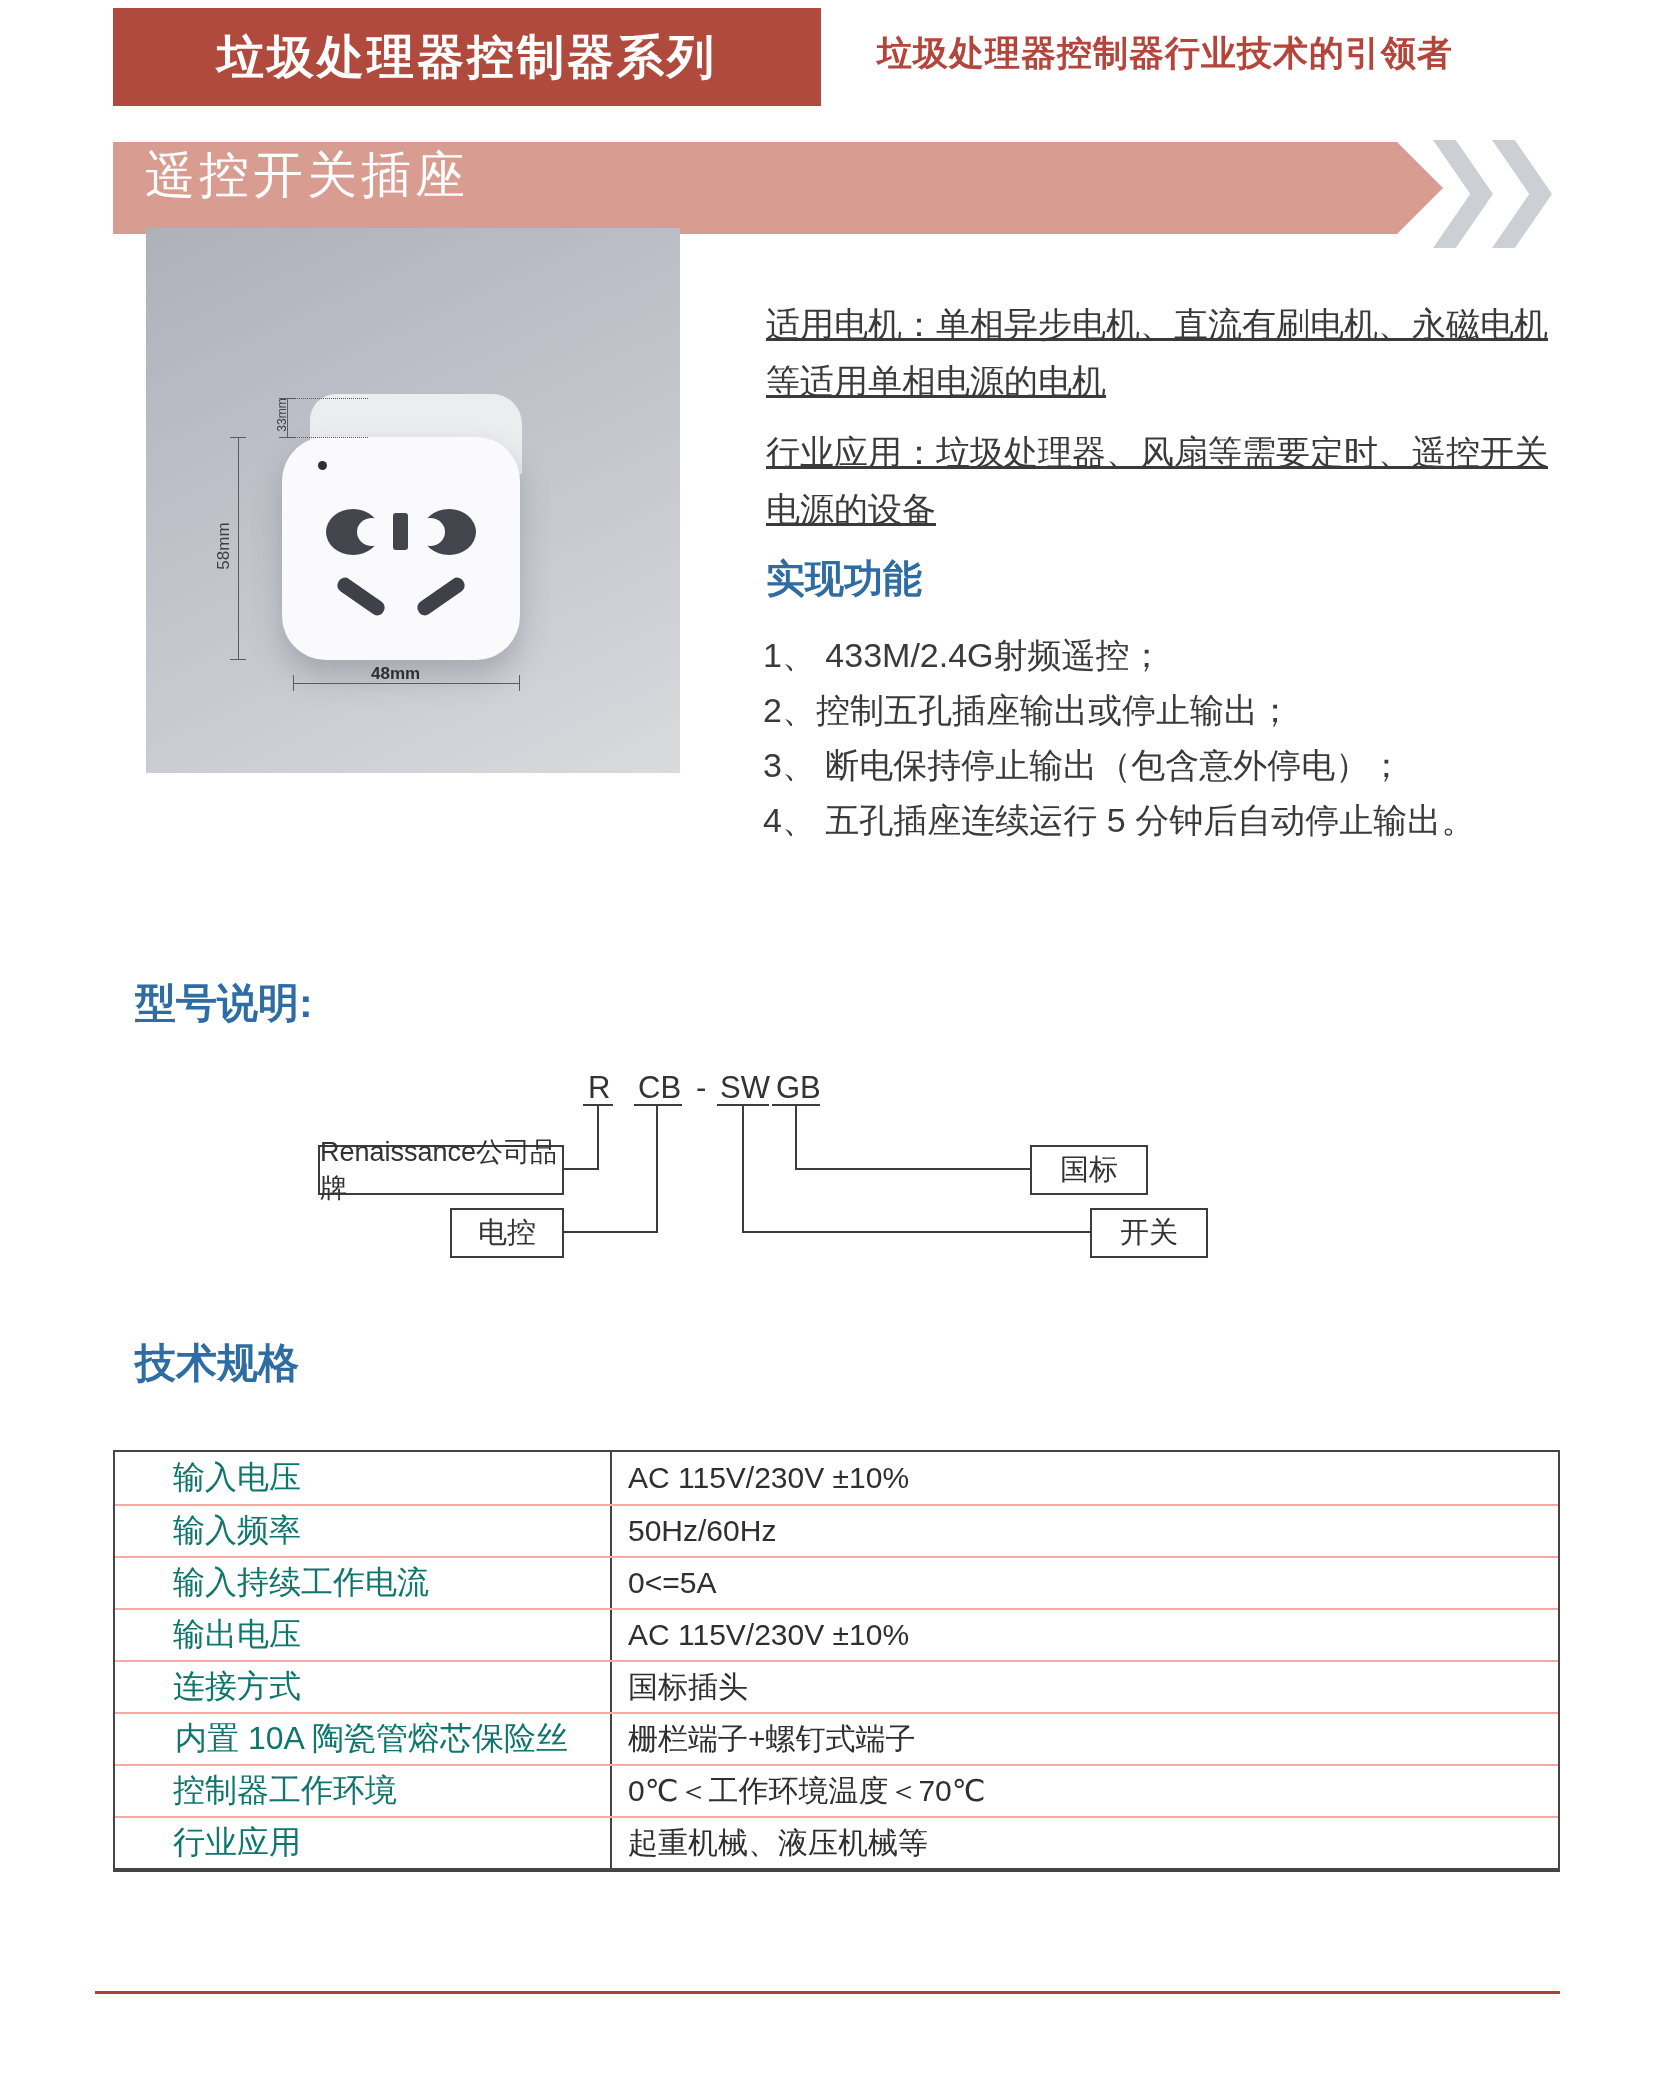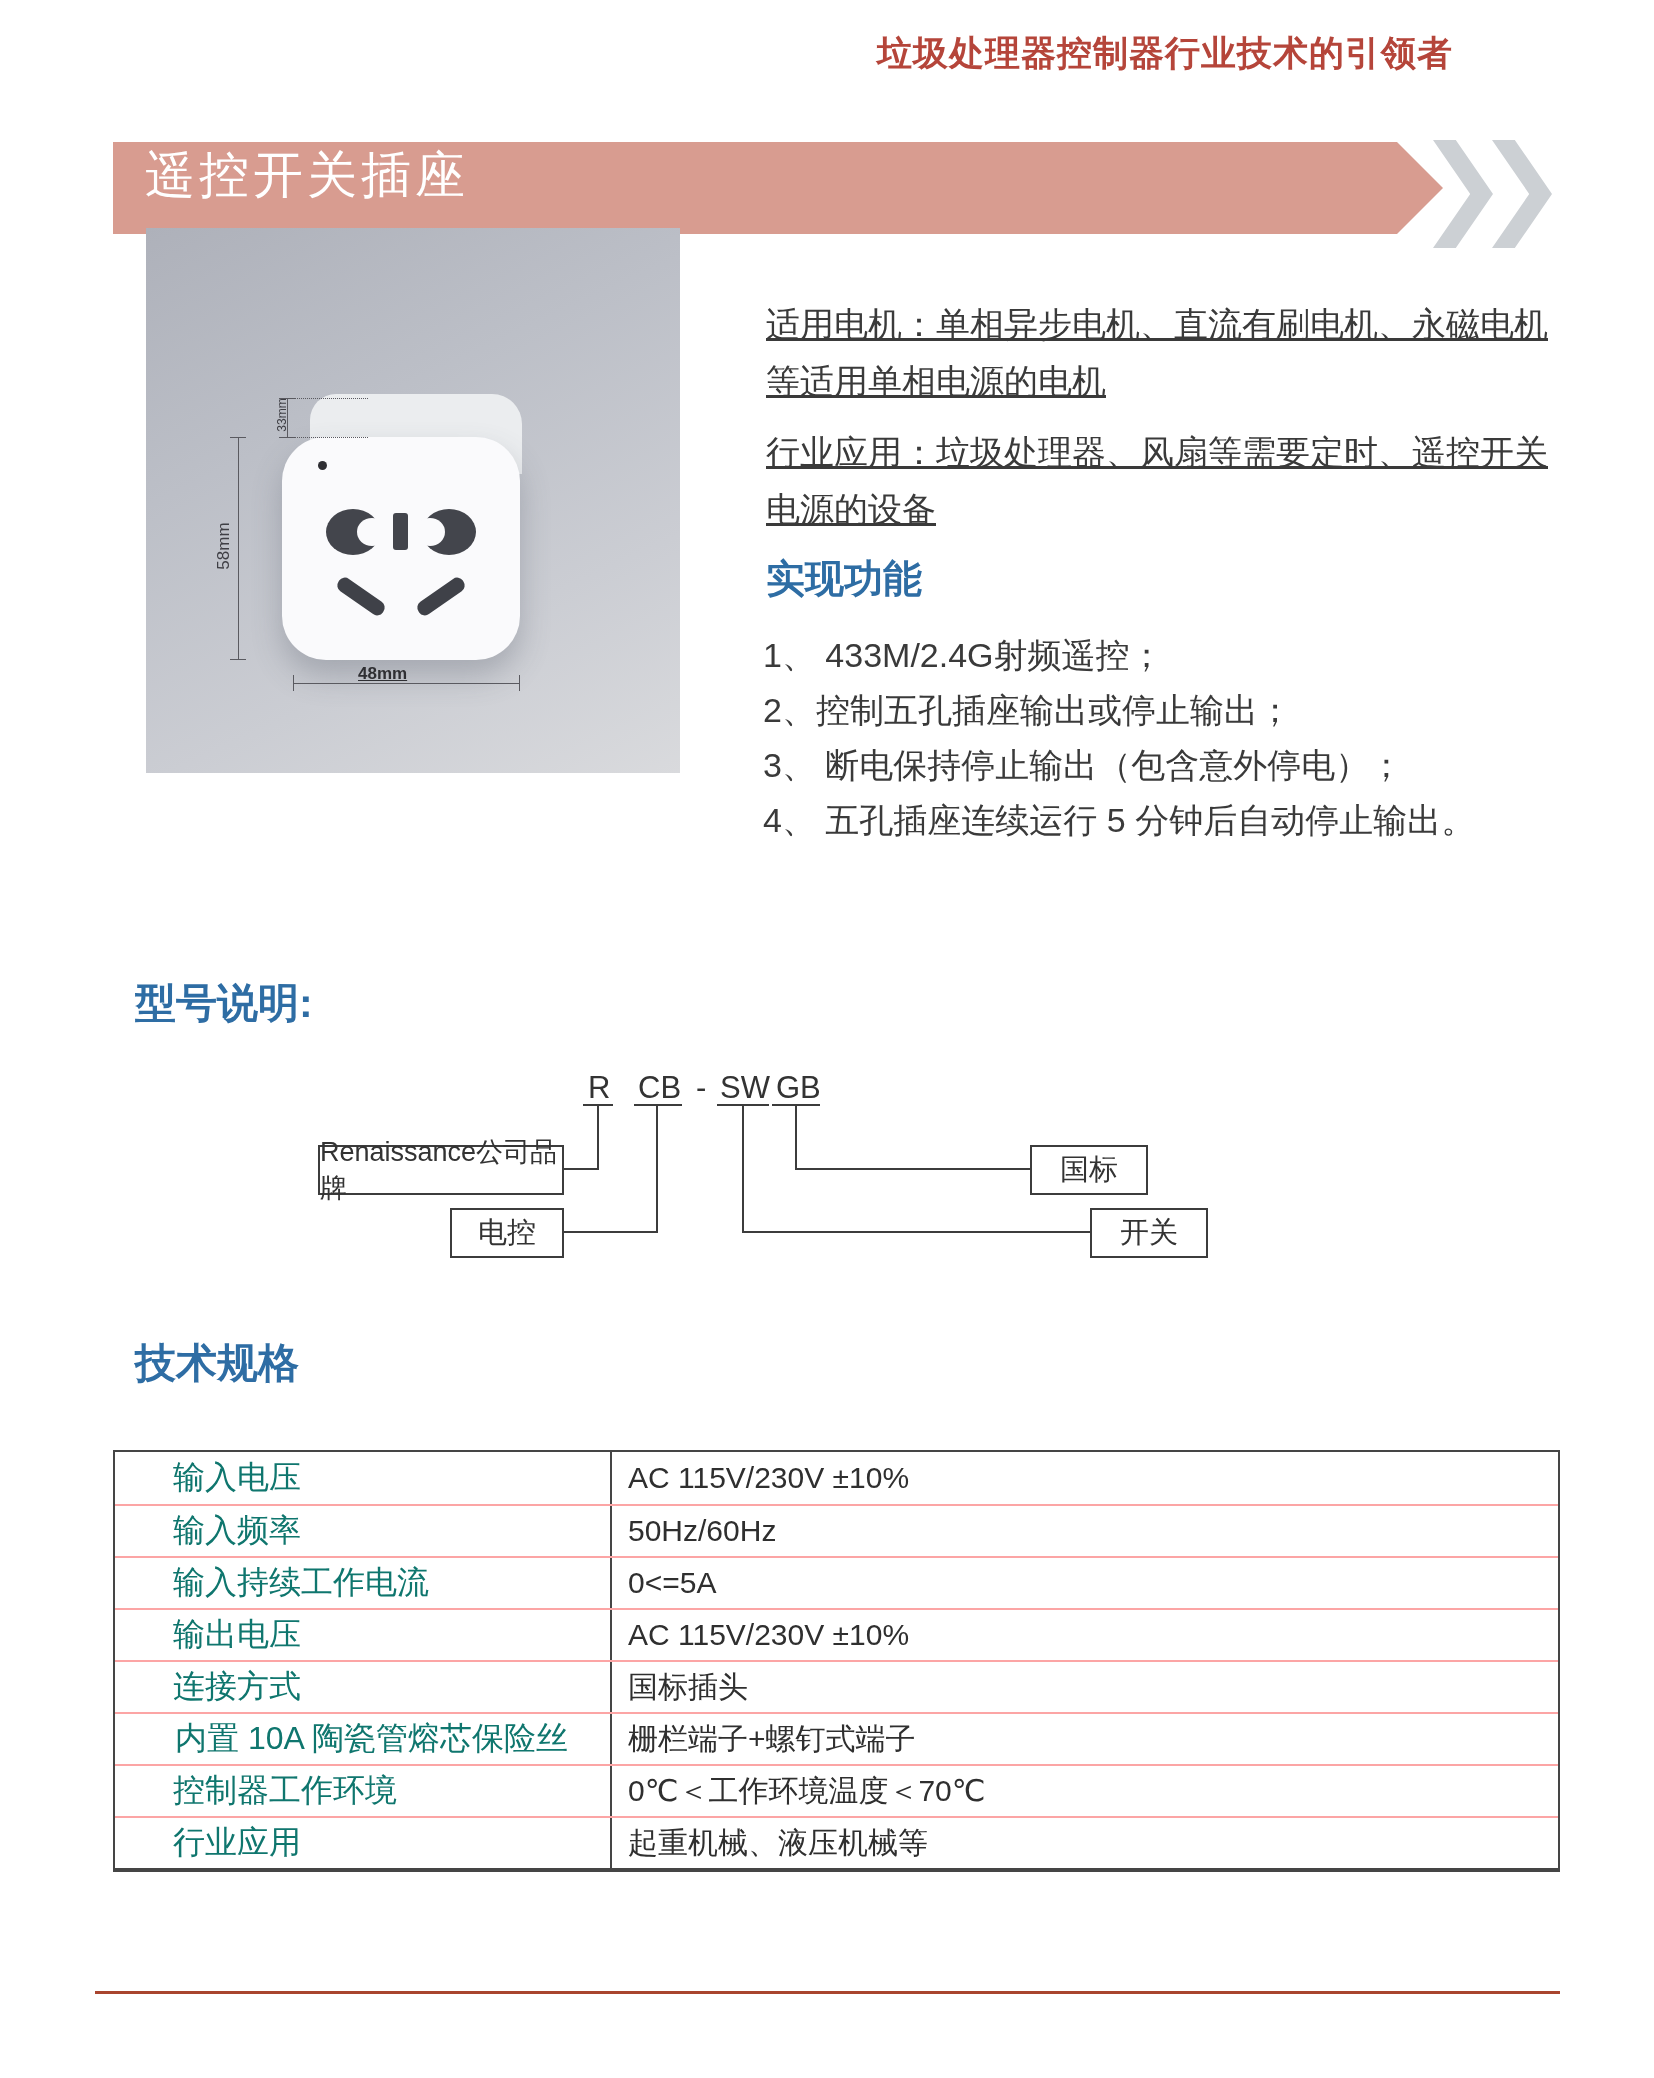--- a/index.html
+++ b/index.html
@@ -45,21 +45,21 @@
   .dim,.dim-tick{position:absolute;background:#5a5a60;}
   .dim-label{position:absolute;color:#3f3f45;font-size:17px;}
   .rot{transform:rotate(-90deg);transform-origin:center center;text-align:center;}
   .d58-line{left:92px;top:209px;width:1px;height:223px;}
   .d58-t1{left:84px;top:209px;width:16px;height:1px;}
   .d58-t2{left:84px;top:431px;width:16px;height:1px;}
   .d58-lab{left:48px;top:308px;width:60px;}
   .d48-line{left:147px;top:455px;width:227px;height:1px;}
   .d48-t1{left:147px;top:447px;width:1px;height:16px;}
   .d48-t2{left:373px;top:447px;width:1px;height:16px;}
-  .d48-lab{left:212px;top:436px;font-weight:bold;color:#2f2f33;text-decoration:underline;}
+  .d48-lab{left:225px;top:436px;font-weight:bold;color:#2f2f33;}
   .d33-line{left:141px;top:170px;width:1px;height:40px;}
   .d33-t1{left:133px;top:170px;width:17px;height:1px;}
   .d33-t2{left:133px;top:209px;width:17px;height:1px;}
   .d33-dot1,.d33-dot2{position:absolute;width:80px;border-top:1px dotted #5a5a60;background:none;}
   .d33-dot1{left:142px;top:170px;}
   .d33-dot2{left:142px;top:209px;}
   .d33-lab{left:106px;top:180px;width:60px;font-size:12px;}
 
   
   .para{position:absolute;left:766px;font-size:34px;line-height:57px;color:#3a3a3a;text-decoration:underline;}
@@ -107,20 +107,23 @@
   .footer{position:absolute;left:0px;top:2022px;width:1460px;display:flex;justify-content:flex-end;align-items:center;}
   .slogan{color:#2e6da4;font-size:37px;font-weight:bold;letter-spacing:14px;}
   .fdiv{width:2px;height:46px;background:#3a3a3a;margin:0 18px 0 6px;}
   .pageno{color:#222;font-size:32px;}
 </style>
 </head>
 <body>
 
 <div class="page">
 
+  <div class="hdr-box">
+    <span>垃圾处理器控制器系列</span>
+  </div>
   <div class="hdr-tagline">垃圾处理器控制器行业技术的引领者</div>
 
   <div class="banner">
     <span>遥控开关插座</span>
   </div>
   <div class="chev c1"></div>
   <div class="chev c2"></div>
 
   <div class="photo">
     <div class="backplate"></div>

